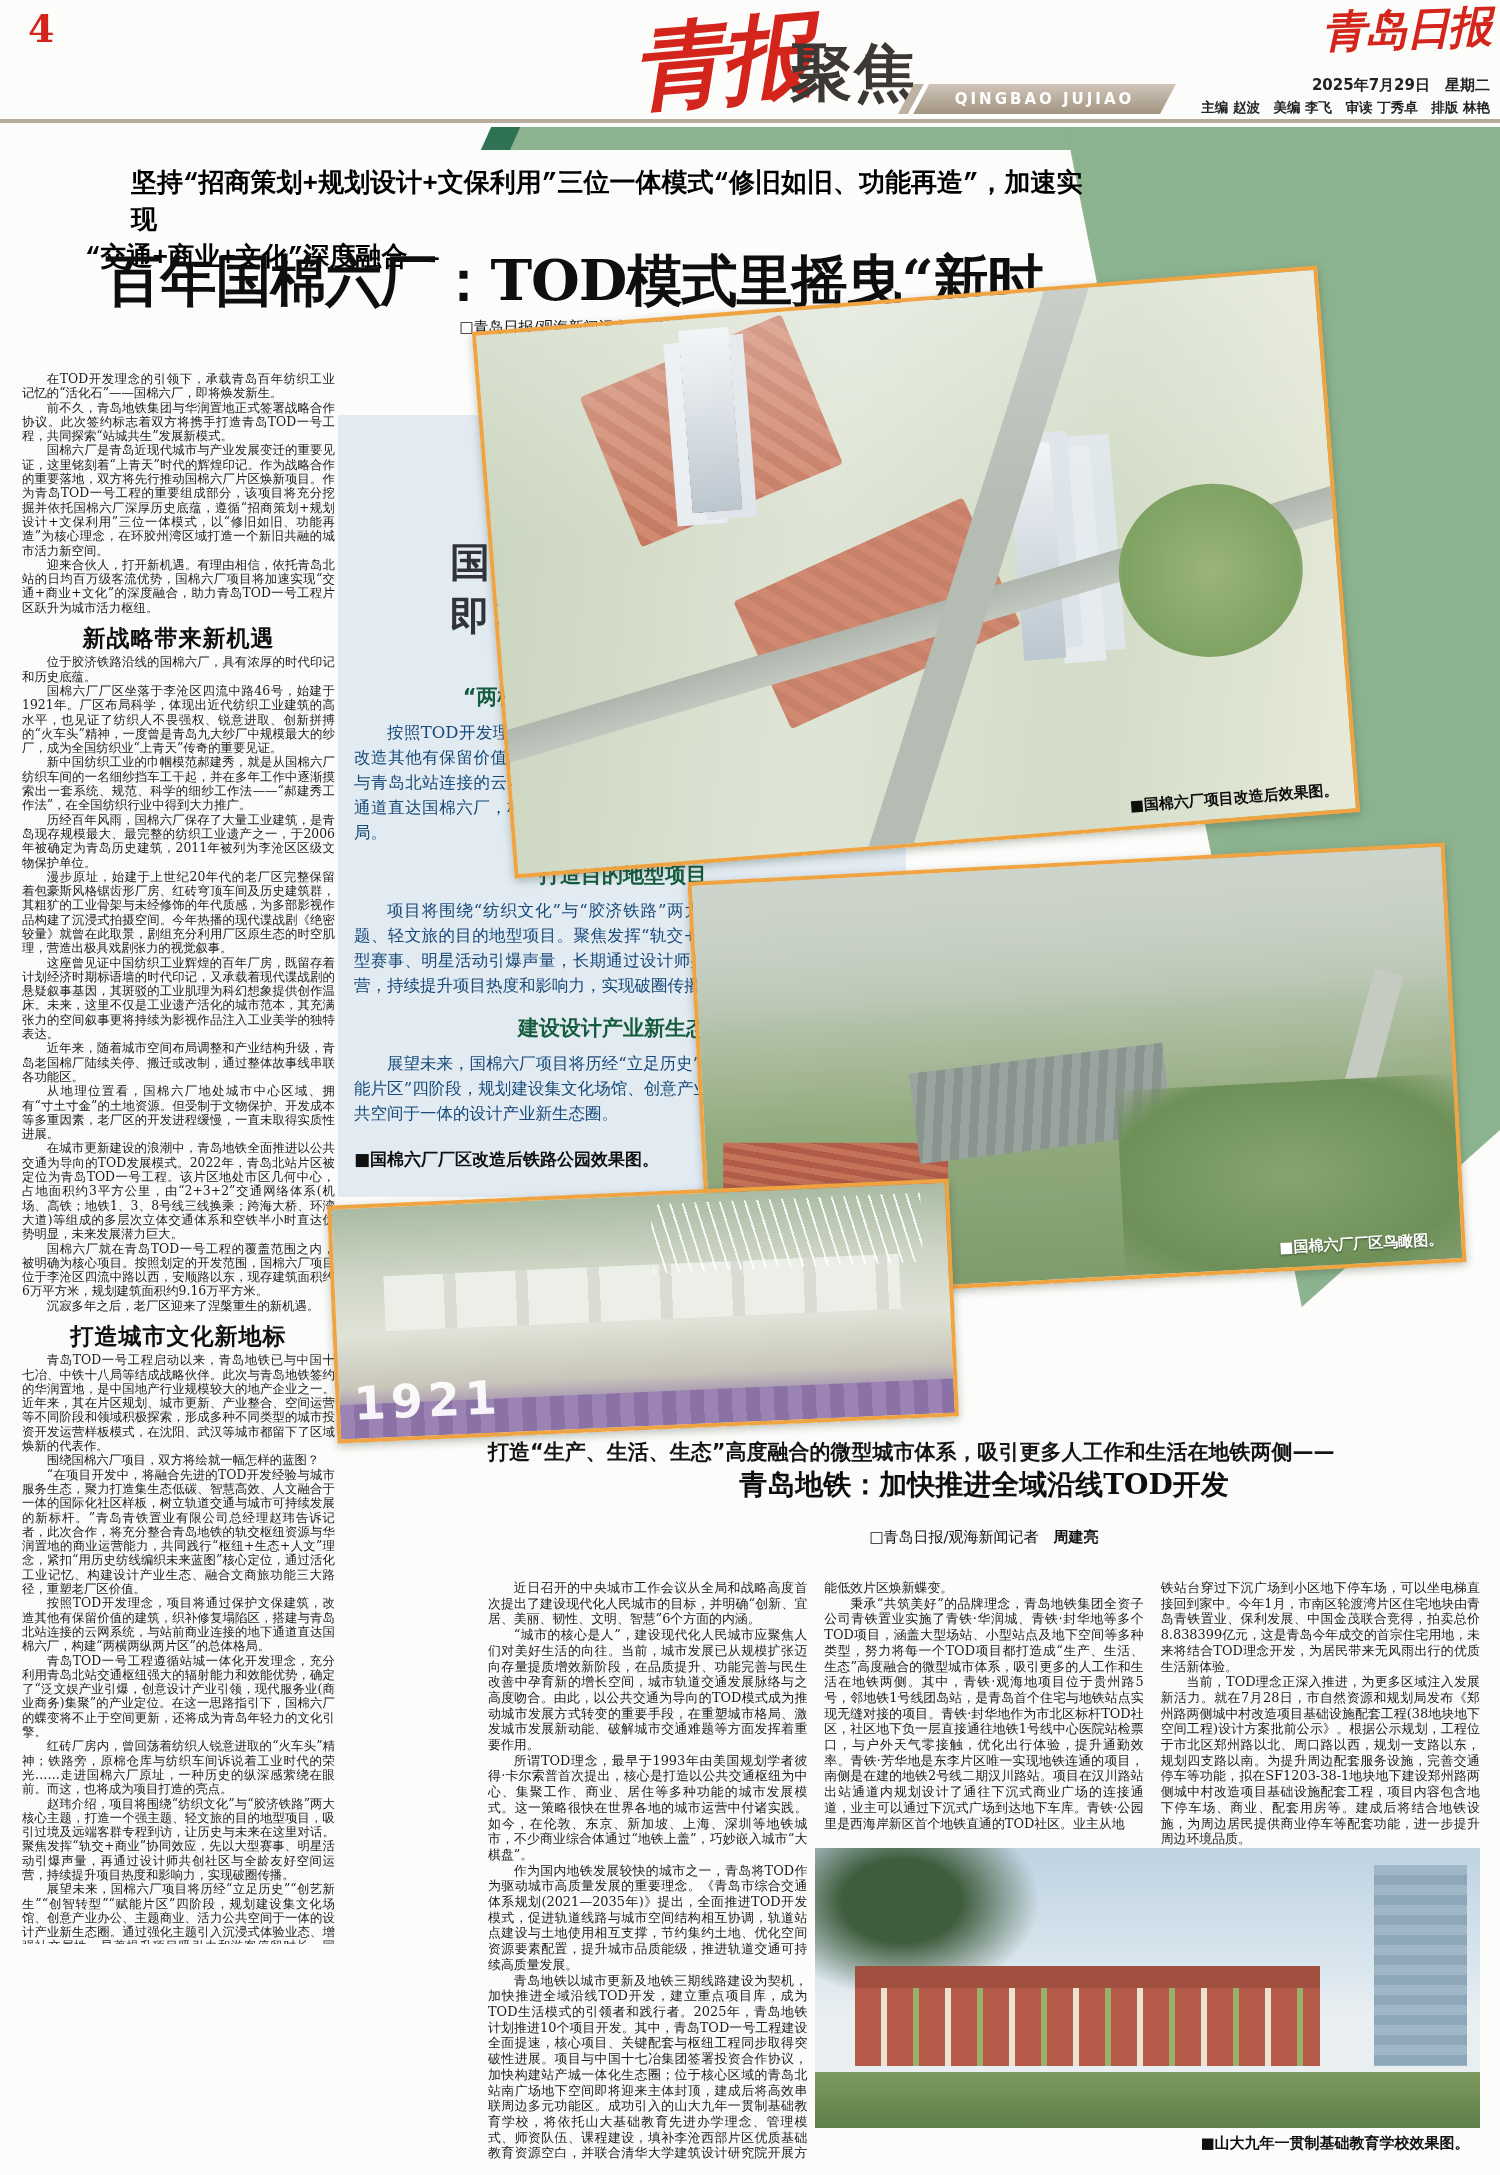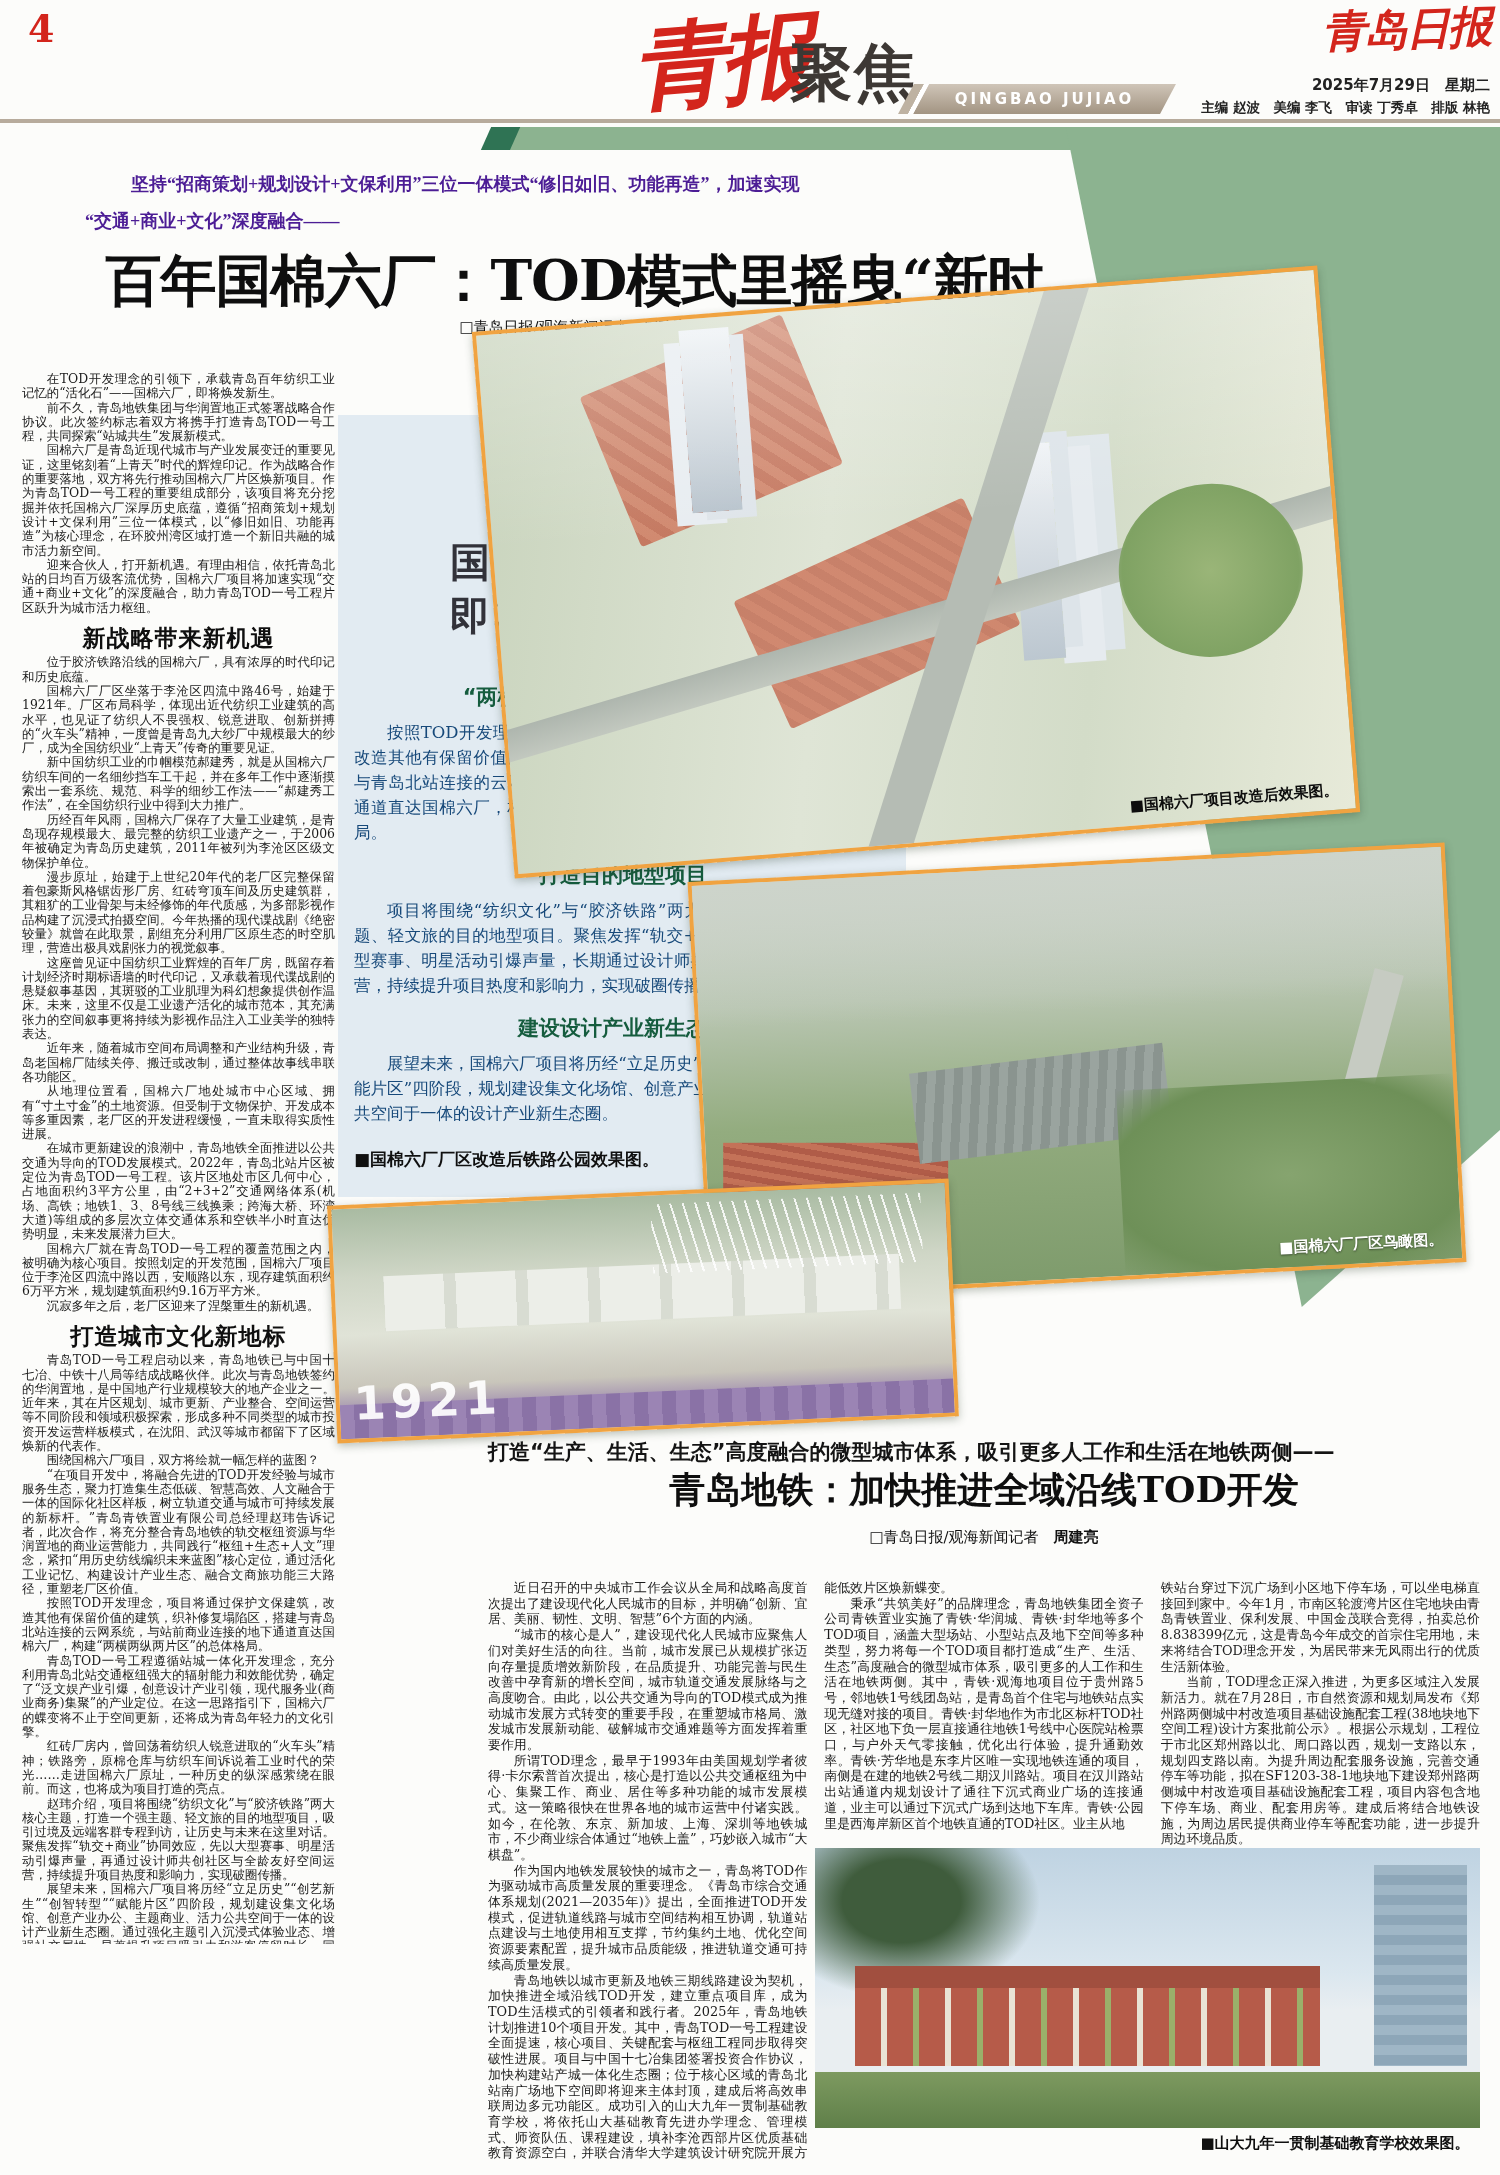--- a/index.html
+++ b/index.html
@@ -19,21 +19,21 @@
   .head-rule{left:0;top:119px;width:1500px;height:4px;background:#b7ab9c}
 
   
   .banner-tip{left:486px;top:127px;width:30px;height:23px;background:#2f7354;transform:skewX(-24deg);z-index:1}
   .banner-bar{left:510px;top:127px;width:990px;height:23px;background:#8cb390;transform:skewX(-24deg);transform-origin:left bottom;z-index:1}
   .wedge{left:1028px;top:127px;width:472px;height:1180px;background:#8cb390;clip-path:polygon(8% 0,100% 0,100% 85%,58% 100%);z-index:1}
   .deco-green{left:985px;top:1035px;width:205px;height:145px;background:#2f7354;clip-path:polygon(0 32%,72% 0,100% 55%,30% 100%);z-index:2}
   .deco-brown{left:1002px;top:1118px;width:218px;height:118px;background:#7d4c35;clip-path:polygon(0 42%,75% 0,100% 58%,25% 100%);z-index:2}
 
   
-  .kicker1{left:85px;top:166px;width:1000px;font-size:18px;line-height:37px;font-weight:700;color:#4c1d95;font-family:Liberation Serif, serif;z-index:3}
+  .kicker1{left:85px;top:166px;width:1000px;font-size:26px;line-height:37px;font-weight:700;color:#000000;font-family:Liberation Mono, monospace;z-index:3}
   .kicker1 .l1{padding-left:46px}
   .headline1{left:68px;top:244px;width:1012px;text-align:center;font-size:56px;font-weight:900;letter-spacing:-1px;color:#0e0e0e;z-index:3}
   .byline{text-align:center;font-size:15px;color:#111;z-index:3}
   .byline b{font-weight:900}
   .byline1{left:68px;top:318px;width:1012px}
 
   
   .leftcol{left:22px;top:372px;width:313px;height:1572px;overflow:hidden;z-index:3;text-align:justify;font-size:12.4px;line-height:14.3px;color:#1a1a1a}
   .leftcol p{text-indent:2em}
   .leftcol h3{font-size:23px;font-weight:900;text-align:center;letter-spacing:1px;margin:16px 0 10px;color:#0f0f0f}
@@ -54,21 +54,21 @@
   #photo1{left:492px;top:298px;width:848px;height:548px;transform:rotate(-4.5deg);background:linear-gradient(100deg,#c9d4bd,#dfe5d6 40%,#d3dcc8 70%,#e7ead9)}
   #photo2{left:698px;top:862px;width:758px;height:420px;transform:rotate(-3deg);background:linear-gradient(180deg,#c9d2c6 0%,#b9c6b2 30%,#93ac7f 60%,#7f9c6d 100%)}
   #photo3{left:332px;top:1192px;width:622px;height:238px;transform:rotate(-2.5deg);background:linear-gradient(180deg,#a9bba2 0%,#cfd6c6 30%,#e0e3d7 55%,#c9c6bb 78%,#9d89ae 90%,#8e7aa0 100%)}
   #photoSchool{left:815px;top:1848px;width:665px;height:280px;z-index:4;border:none;box-shadow:none;background:linear-gradient(180deg,#bfd3e2 0%,#dbe7ef 45%,#e9eef1 58%)}
   .cap-dark{position:absolute;right:16px;bottom:10px;font-size:15px;font-weight:700;color:#0d0d0d;font-family:"DejaVu Sans","Liberation Sans",sans-serif}
   .cap-light{position:absolute;right:18px;bottom:10px;font-size:15px;font-weight:700;color:#fff;font-family:"DejaVu Sans","Liberation Sans",sans-serif;text-shadow:0 1px 2px rgba(0,0,0,.5)}
   .year-label{position:absolute;left:14px;bottom:8px;font-size:46px;font-weight:900;color:rgba(255,255,255,.92);font-family:"DejaVu Sans","Liberation Sans",sans-serif;letter-spacing:5px}
 
   
   .kicker2{left:488px;top:1438px;width:992px;text-align:left;font-size:21px;font-weight:700;color:#141414;font-family:"DejaVu Sans","Liberation Sans",sans-serif;z-index:3}
-  .headline2{left:488px;top:1466px;width:992px;text-align:center;font-size:36px;font-weight:900;color:#0e0e0e;z-index:3}
+  .headline2{left:488px;top:1466px;width:992px;text-align:center;font-size:28px;font-weight:900;color:#0e0e0e;z-index:3}
   .byline2{left:488px;top:1528px;width:992px}
   .cols{left:488px;top:1580px;width:992px;height:580px;display:flex;gap:17px;overflow:hidden;z-index:3}
   .col{flex:1;font-size:12.9px;line-height:15.7px;text-align:justify;color:#1a1a1a}
   .col p{text-indent:2em}
   .col.cont p:first-child{text-indent:0}
   .school-cap{left:1180px;top:2134px;width:310px;text-align:center;font-size:15px;font-weight:700;color:#101010;font-family:"DejaVu Sans","Liberation Sans",sans-serif;z-index:5}
 </style>
 </head>
 <body>
 

